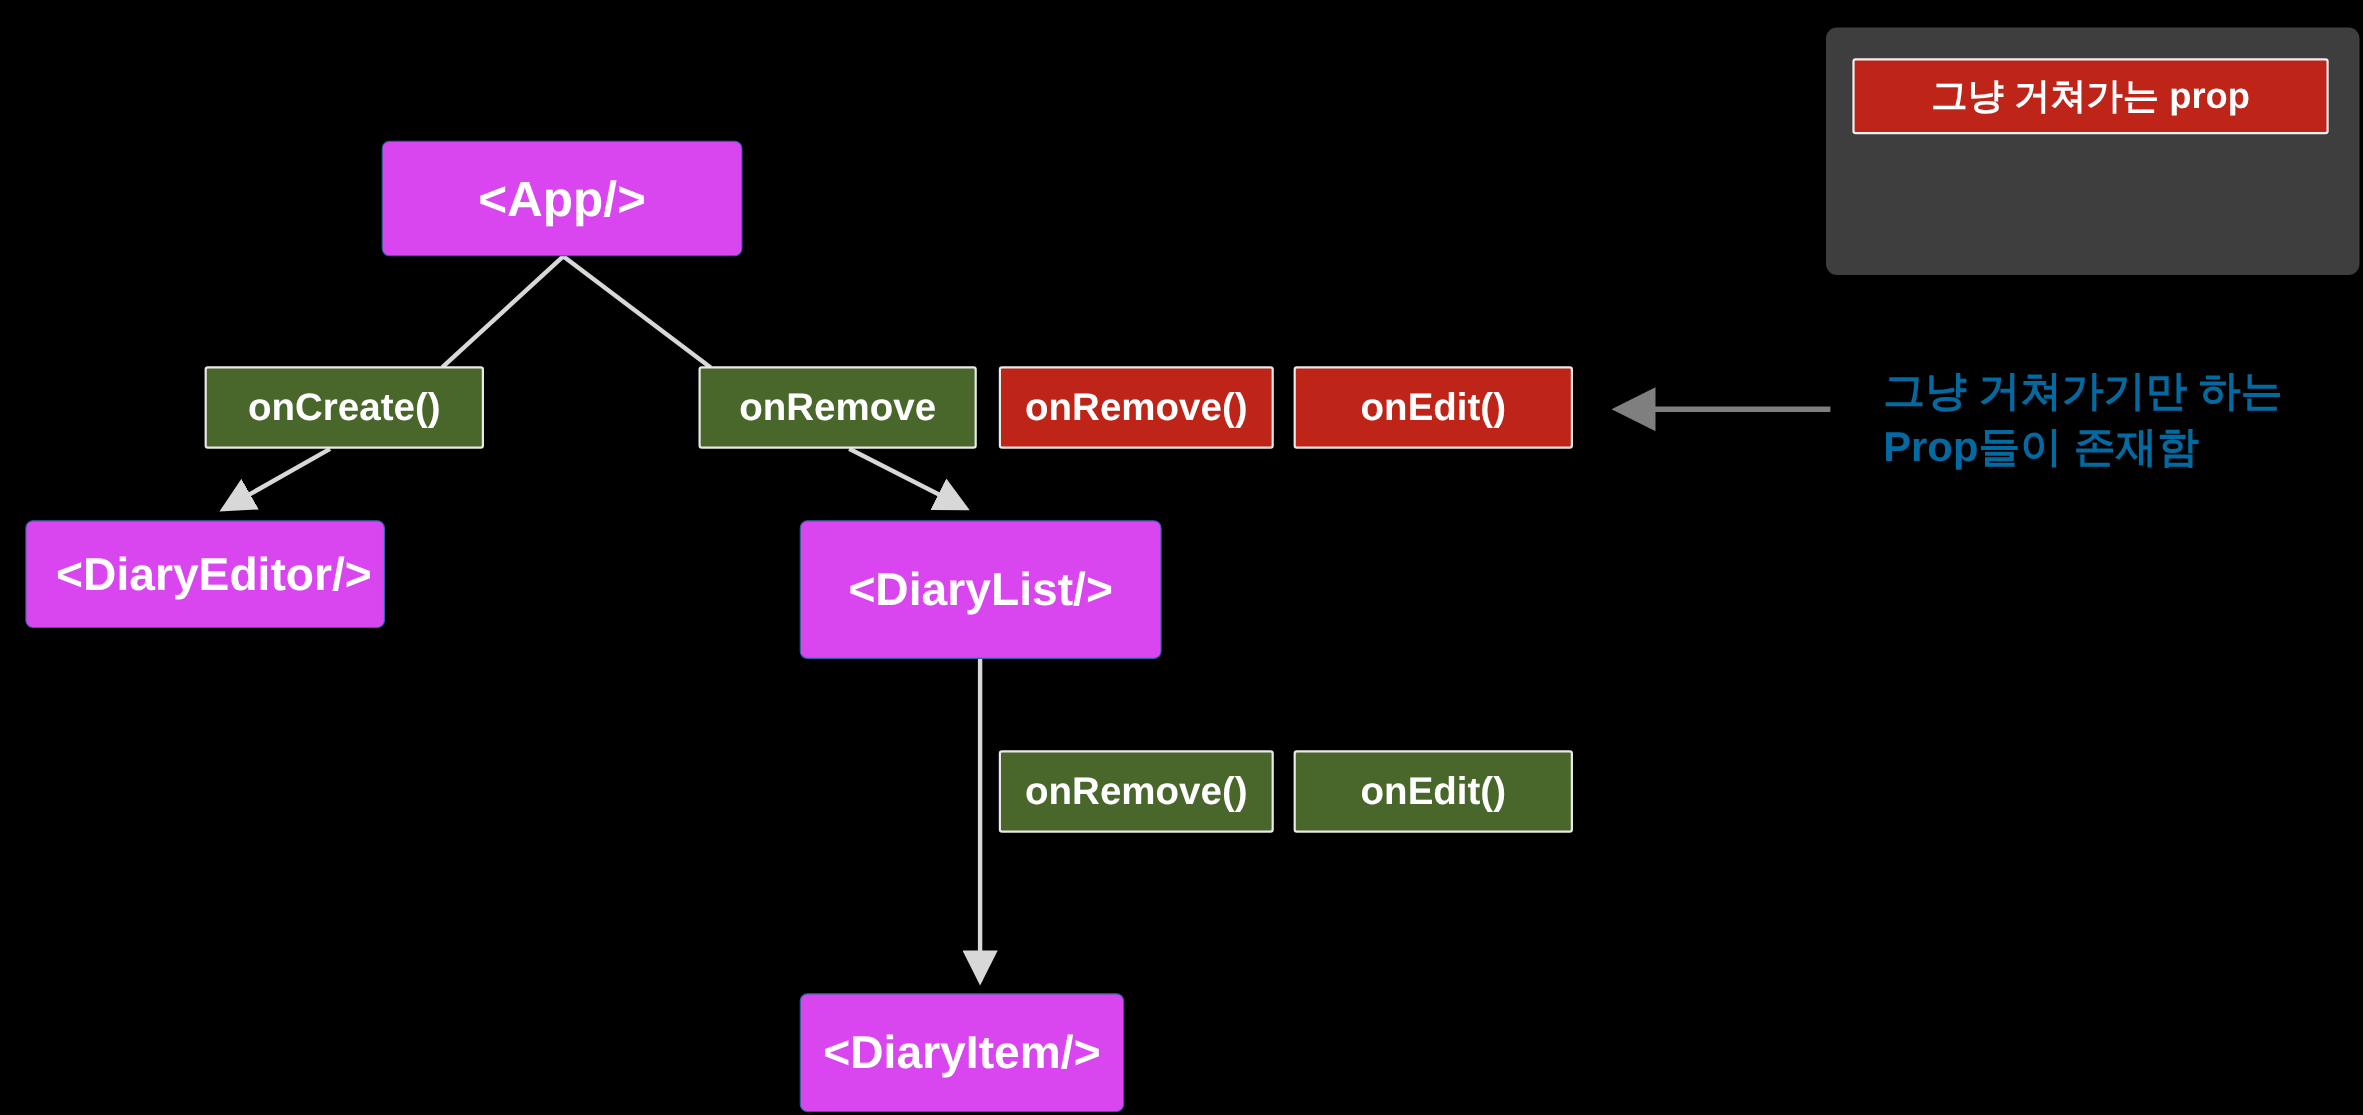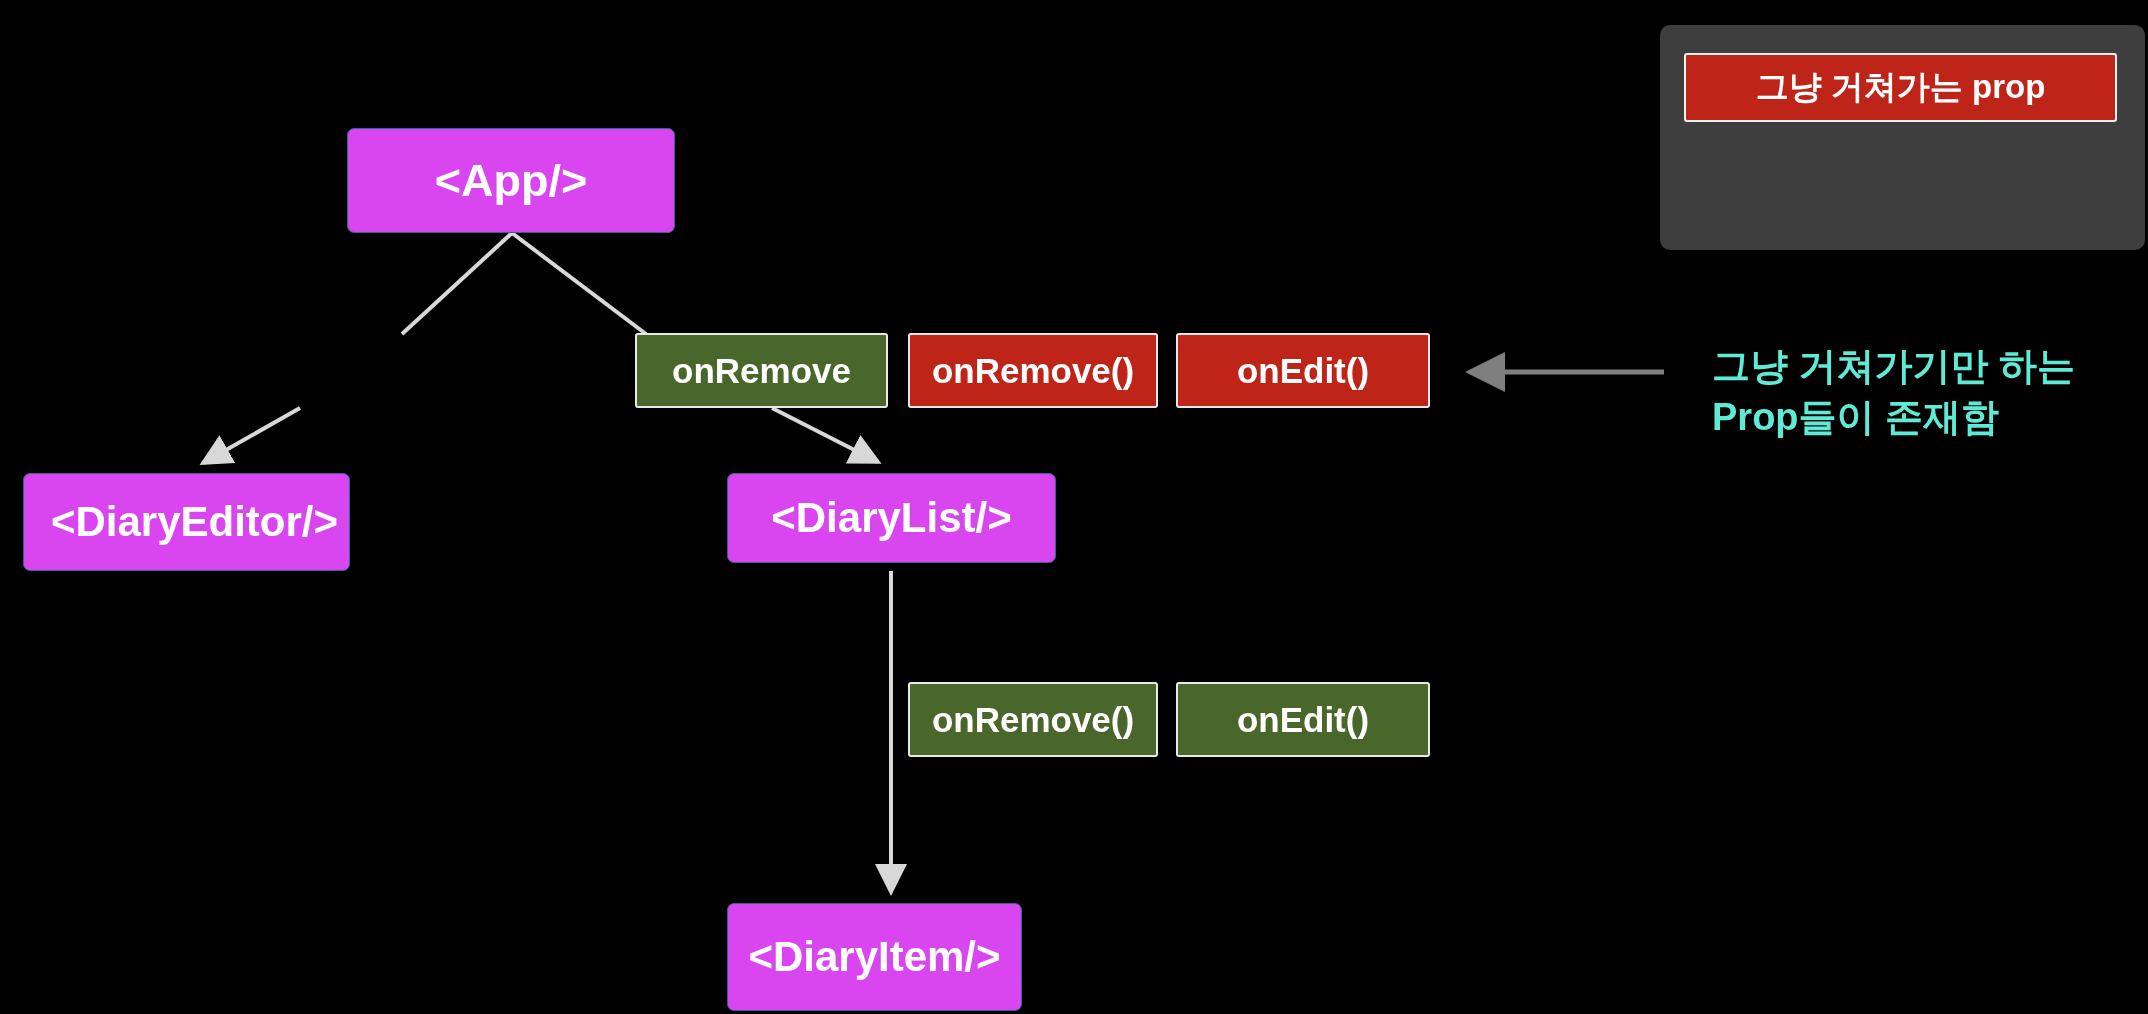--- a/index.html
+++ b/index.html
@@ -50,21 +50,21 @@
   .prop-green { background: #4A672B; }
   .prop-red   { background: #BE2418; }
 
   
   .n-app          { left: 347px; top: 128px; width: 328px; height: 105px; }
   .n-oncreate     { left: 186px; top: 333px; width: 254px; height: 75px; }
   .n-diarylist-p  { left: 635px; top: 333px; width: 253px; height: 75px; }
   .n-onremove-t   { left: 908px; top: 333px; width: 250px; height: 75px; }
   .n-onedit-t     { left: 1176px; top: 333px; width: 254px; height: 75px; }
   .n-diaryeditor  { left: 23px;  top: 473px; width: 327px; height: 98px; padding-left: 16px; }
-  .n-diarylist-c  { left: 727px; top: 473px; width: 329px; height: 90px; }
+  .n-diarylist-c  { left: 727px; top: 473px; width: 329px; height: 126px; }
   .n-onremove-b   { left: 908px; top: 682px; width: 250px; height: 75px; }
   .n-onedit-b     { left: 1176px; top: 682px; width: 254px; height: 75px; }
   .n-diaryitem    { left: 727px; top: 903px; width: 295px; height: 108px; }
 
   
   .legend {
     position: absolute;
     left: 1660px; top: 25px;
     width: 485px; height: 225px;
     background: #3E3E3E;
@@ -84,24 +84,24 @@
     border-radius: 3px;
     font-size: 33px;
     box-sizing: border-box;
   }
   .legend-item.green { background: #4A672B; }
   .legend-item.red   { background: #BE2418; text-align: right; }
 
   
   .annotation {
     position: absolute;
-    left: 1712px; top: 341px;
+    left: 1712px; top: 331px;
     font-size: 38px;
     line-height: 1.33;
-    color: #5eead4;
+    color: #0369a1;
     text-align: left;
   }
 </style>
 </head>
 <body>
 
 <div class="canvas">
 
   <svg class="connector-layer" viewBox="0 0 2148 1014" xmlns="http://www.w3.org/2000/svg">
     <defs>
@@ -115,20 +115,21 @@
     <line x1="512" y1="233" x2="402" y2="334" stroke="#D8D8D8" stroke-width="4"></line>
     <line x1="512" y1="233" x2="646" y2="334" stroke="#D8D8D8" stroke-width="4"></line>
     <line x1="300" y1="408" x2="203" y2="463" stroke="#D8D8D8" stroke-width="4" marker-end="url(#arrow-light)"></line>
     <line x1="772" y1="408" x2="878" y2="462" stroke="#D8D8D8" stroke-width="4" marker-end="url(#arrow-light)"></line>
     <line x1="891" y1="571" x2="891" y2="892" stroke="#D8D8D8" stroke-width="4" marker-end="url(#arrow-light)"></line>
     <line x1="1664" y1="372" x2="1470" y2="372" stroke="#7F7F7F" stroke-width="5" marker-end="url(#arrow-gray)"></line>
   </svg>
 
   <div class="node node-blue n-app">&lt;App/&gt;</div>
 
+  <div class="node prop prop-green n-oncreate">onCreate()</div>
 
   <div class="node prop prop-green n-diarylist-p">onRemove</div>
 
   <div class="node prop prop-red n-onremove-t">onRemove()</div>
 
   <div class="node prop prop-red n-onedit-t">onEdit()</div>
 
   <div class="node node-blue small n-diaryeditor">&lt;DiaryEditor/&gt;</div>
 
   <div class="node node-blue small n-diarylist-c">&lt;DiaryList/&gt;</div>

